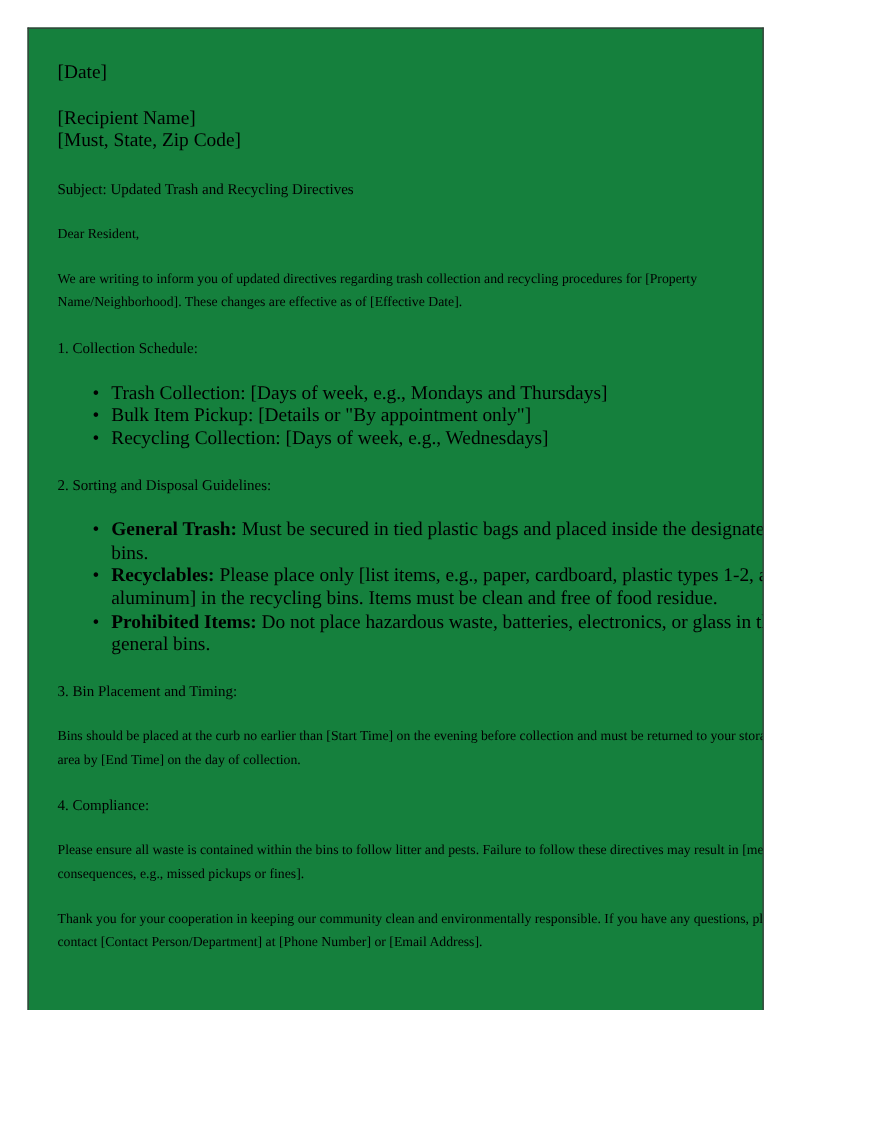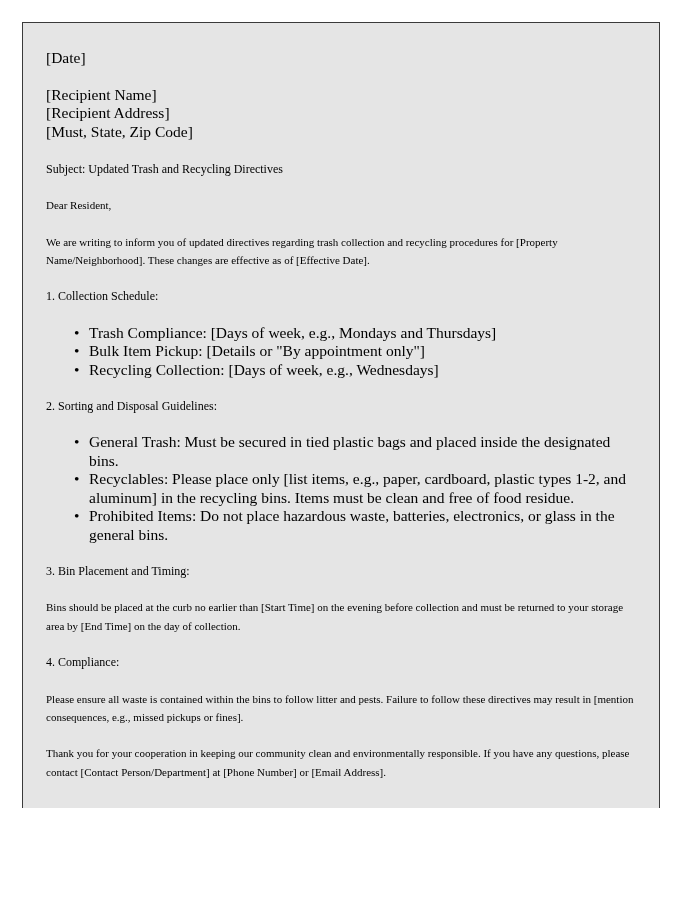--- a/index.html
+++ b/index.html
@@ -12,26 +12,26 @@
     height: 900px;
     font-family: "Liberation Serif", "DejaVu Serif", serif;
     color: #000000;
     overflow: hidden;
   }
 
   .page-sheet {
     position: absolute;
     left: 22px;
     top: 22px;
-    width: 638px;
+    width: 589px;
     height: 786px;
     border: 1.5px solid #3a3a3a;
     border-bottom: none;
     box-sizing: border-box;
-    background: #e5e5e5;
+    background: #15803d;
     overflow: hidden;
   }
 
   .page-inner {
     position: absolute;
     left: 23px;
     top: 26px;
     width: 588px;
   }
 
@@ -72,36 +72,35 @@
   }
   ul.bullets > li::before {
     content: "\2022";
     position: absolute;
     left: 0;
     top: 0;
     font-size: 15.5px;
     line-height: 18.4px;
   }
   .lead {
-    font-weight: normal;
+    font-weight: bold;
     margin-top: 44px;
   }
 </style>
 </head>
 <body>
 
 <div class="page-sheet">
   <div class="page-inner">
 
     <div class="doc-line">[Date]</div>
 
     <div class="block-gap-md"></div>
 
     <div class="doc-line">[Recipient Name]</div>
-    <div class="doc-line">[Recipient Address]</div>
     <div class="doc-line">[Must, State, Zip Code]</div>
 
     <div class="block-gap-md"></div>
 
     <div class="heading">Subject: Updated Trash and Recycling Directives</div>
 
     <div class="block-gap-sm"></div>
 
     <div class="para">Dear Resident,</div>
 
@@ -109,21 +108,21 @@
 
     <div class="para">We are writing to inform you of updated directives regarding trash collection and recycling procedures for [Property Name/Neighborhood]. These changes are effective as of [Effective Date].</div>
 
     <div class="block-gap-sm"></div>
 
     <div class="heading">1. Collection Schedule:</div>
 
     <div class="block-gap-sm"></div>
 
     <ul class="bullets">
-      <li><span>Trash Compliance: [Days of week, e.g., Mondays and Thursdays]</span></li>
+      <li><span>Trash Collection: [Days of week, e.g., Mondays and Thursdays]</span></li>
       <li><span>Bulk Item Pickup: [Details or "By appointment only"]</span></li>
       <li><span>Recycling Collection: [Days of week, e.g., Wednesdays]</span></li>
     </ul>
 
     <div class="block-gap-sm"></div>
 
     <div class="heading">2. Sorting and Disposal Guidelines:</div>
 
     <div class="block-gap-sm"></div>
 

